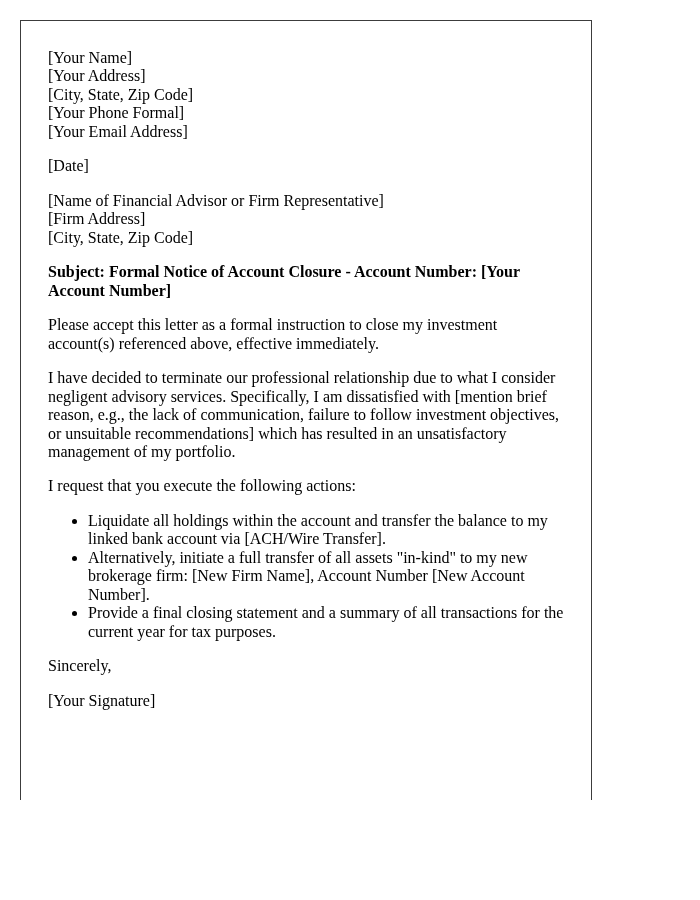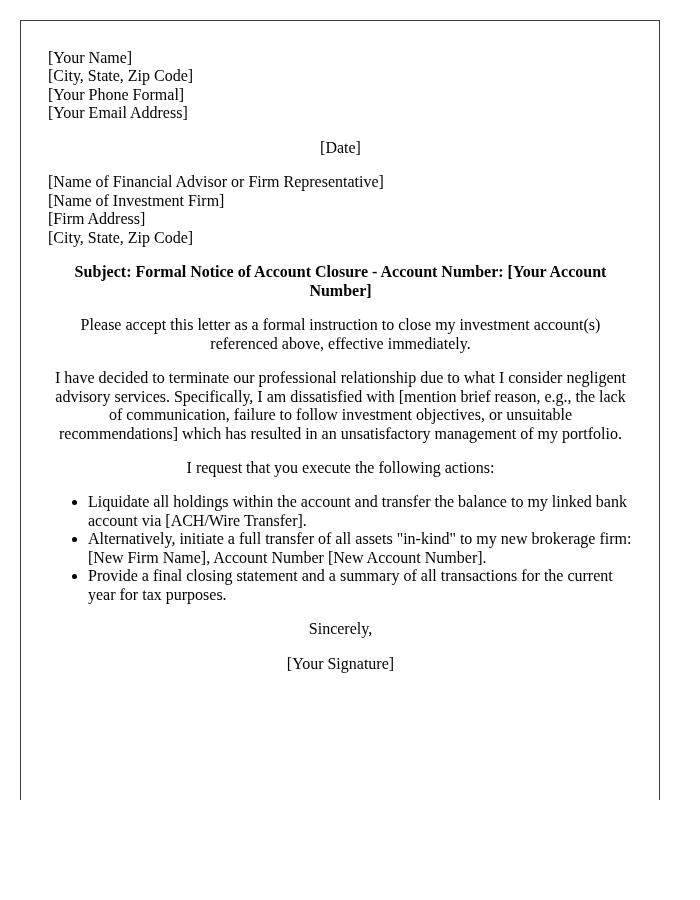--- a/index.html
+++ b/index.html
@@ -13,61 +13,61 @@
     height: 900px;
     background: #ffffff;
     overflow: hidden;
     font-family: "Liberation Serif", "DejaVu Serif", serif;
     color: #000000;
   }
   .letter-page {
     position: absolute;
     left: 20px;
     top: 20px;
-    width: 640px;
+    width: 572px;
     height: 780px;
     box-sizing: border-box;
     background: #ffffff;
     border-top: 1px solid #3c3c3c;
     border-left: 1px solid #3c3c3c;
     border-right: 1px solid #3c3c3c;
     border-bottom: none;
     padding: 28px 26px 0 27px;
     font-size: 16px;
     line-height: 1.155;
   }
   .block { margin: 0 0 16px 0; }
   .block .line { margin: 0; }
-  p.para { margin: 16px 0; text-align: center; }
+  p.para { margin: 16px 0; }
   p.para:first-child { margin-top: 0; }
   .subject { font-weight: bold; }
   ul.actions {
     margin: 8px 0;
     padding-left: 40px;
   }
   ul.actions li { margin: 0; }
 </style>
 </head>
 <body>
 
 <div class="canvas">
   <div class="letter-page">
 
     <div class="block">
       <div class="line">[Your Name]</div>
+      <div class="line">[Your Address]</div>
       <div class="line">[City, State, Zip Code]</div>
       <div class="line">[Your Phone Formal]</div>
       <div class="line">[Your Email Address]</div>
     </div>
 
     <p class="para">[Date]</p>
 
     <div class="block">
       <div class="line">[Name of Financial Advisor or Firm Representative]</div>
-      <div class="line">[Name of Investment Firm]</div>
       <div class="line">[Firm Address]</div>
       <div class="line">[City, State, Zip Code]</div>
     </div>
 
     <p class="para subject">Subject: Formal Notice of Account Closure - Account Number: [Your Account Number]</p>
 
 
     <p class="para">Please accept this letter as a formal instruction to close my investment account(s) referenced above, effective immediately.</p>
 
     <p class="para">I have decided to terminate our professional relationship due to what I consider negligent advisory services. Specifically, I am dissatisfied with [mention brief reason, e.g., the lack of communication, failure to follow investment objectives, or unsuitable recommendations] which has resulted in an unsatisfactory management of my portfolio.</p>

